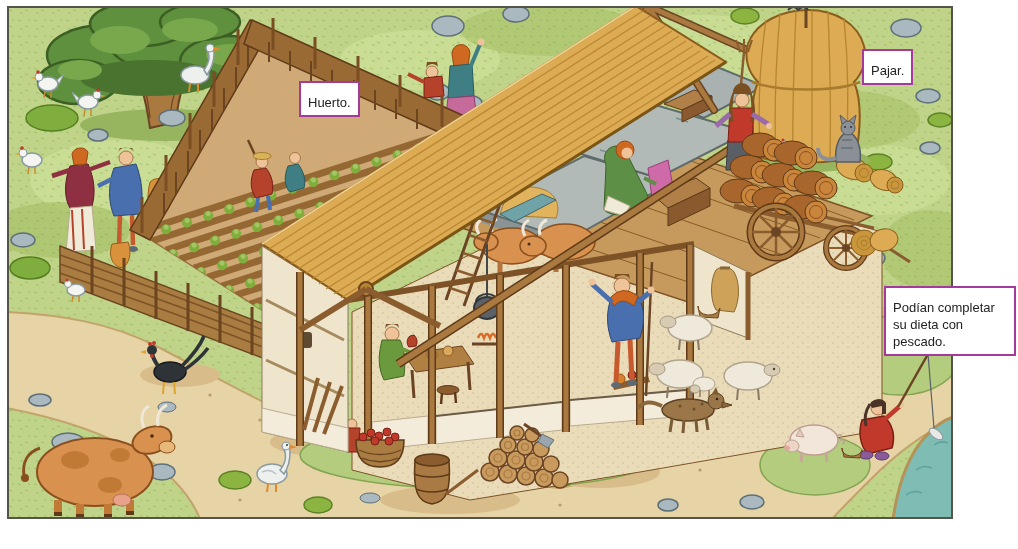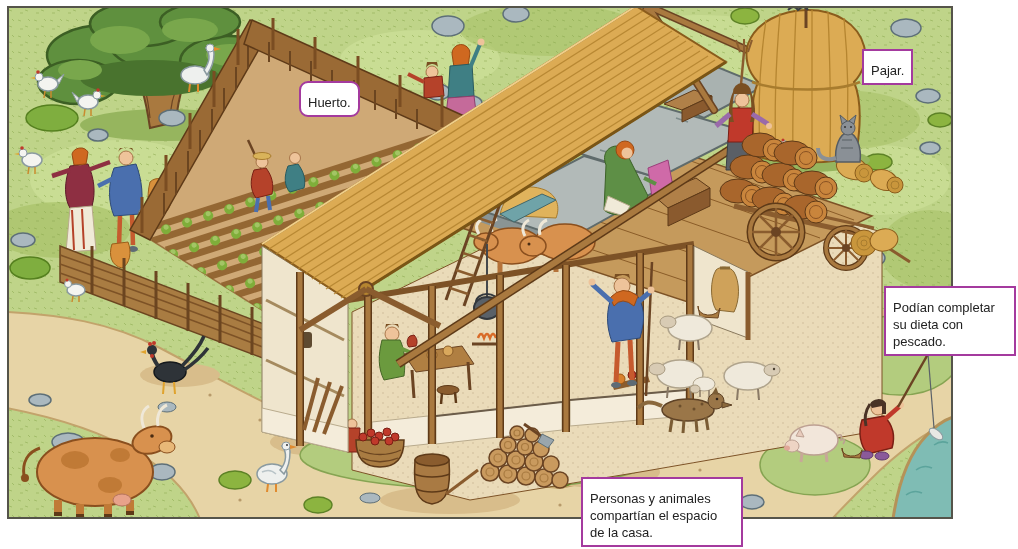--- a/index.html
+++ b/index.html
@@ -12,21 +12,21 @@
   .callout{
     position:absolute;
     background:var(--label-bg);
     border:2px solid var(--label-border);
     color:var(--label-text);
     font:13px/1.3 "Liberation Sans",sans-serif;
     padding:12px 7px 3px;
     box-sizing:content-box;
     white-space:normal;
   }
-  #lbl-huerto{left:299px;top:81px;border-radius:9px;}
+  #lbl-huerto{left:299px;top:81px;}
   #lbl-pajar{left:862px;top:49px;}
   #lbl-pescado{left:884px;top:286px;width:114px;}
   #lbl-casa{left:581px;top:477px;width:144px;}
 </style>
 </head>
 <body>
 
 <div class="stage">
 <svg width="1018" height="549" viewBox="0 0 1018 549" aria-hidden="true">
   <defs>
@@ -866,14 +866,13 @@
       <path d="M842,448 A10,7 0 0 0 862,450 L860,458 L844,457 Z" fill="#a97c42" stroke="#6b4520"></path>
     </g>
   </g>
 
   <rect x="8" y="7" width="944" height="511" fill="none" stroke="#55544a" stroke-width="2"></rect>
 </svg>
 
   <div class="callout" id="lbl-huerto">Huerto.</div>
   <div class="callout" id="lbl-pajar">Pajar.</div>
   <div class="callout" id="lbl-pescado">Podían completar su dieta con pescado.</div>
-  <div class="callout" id="lbl-casa">Personas y animales compartían el espacio de la casa.</div>
 </div>
 
 </body></html>

